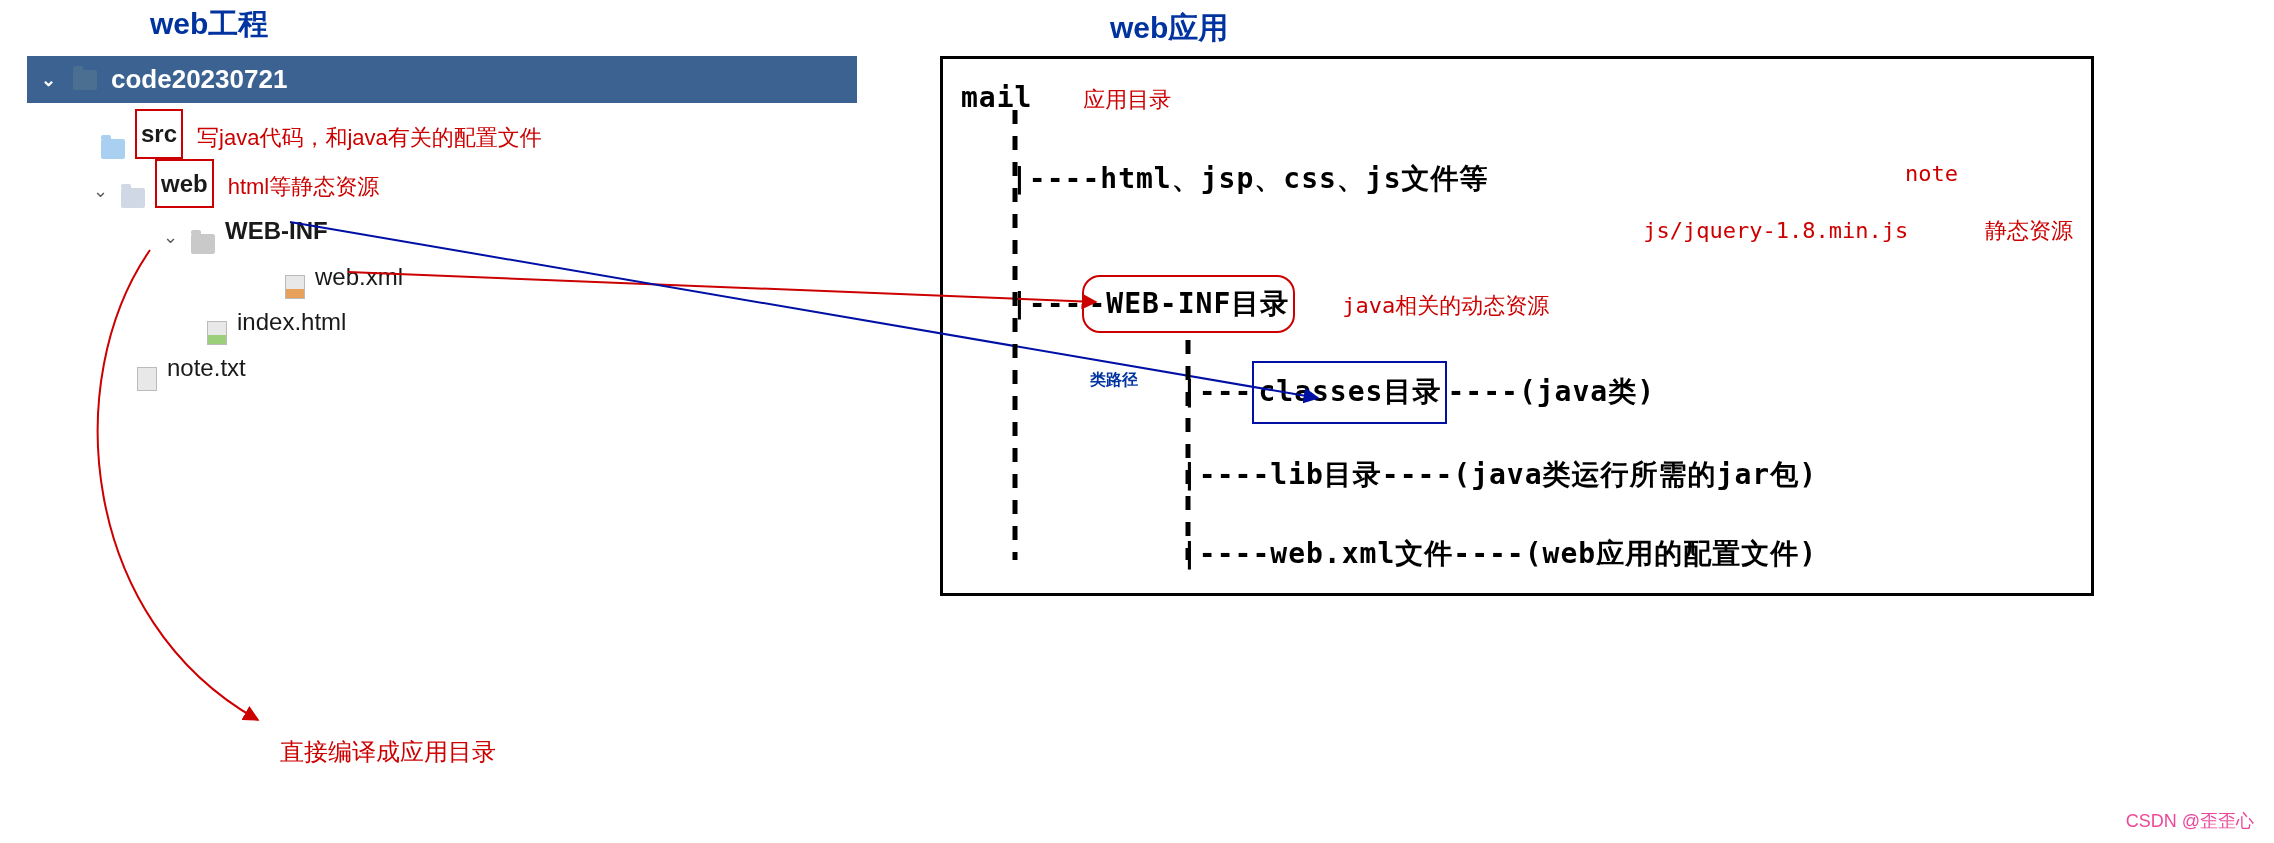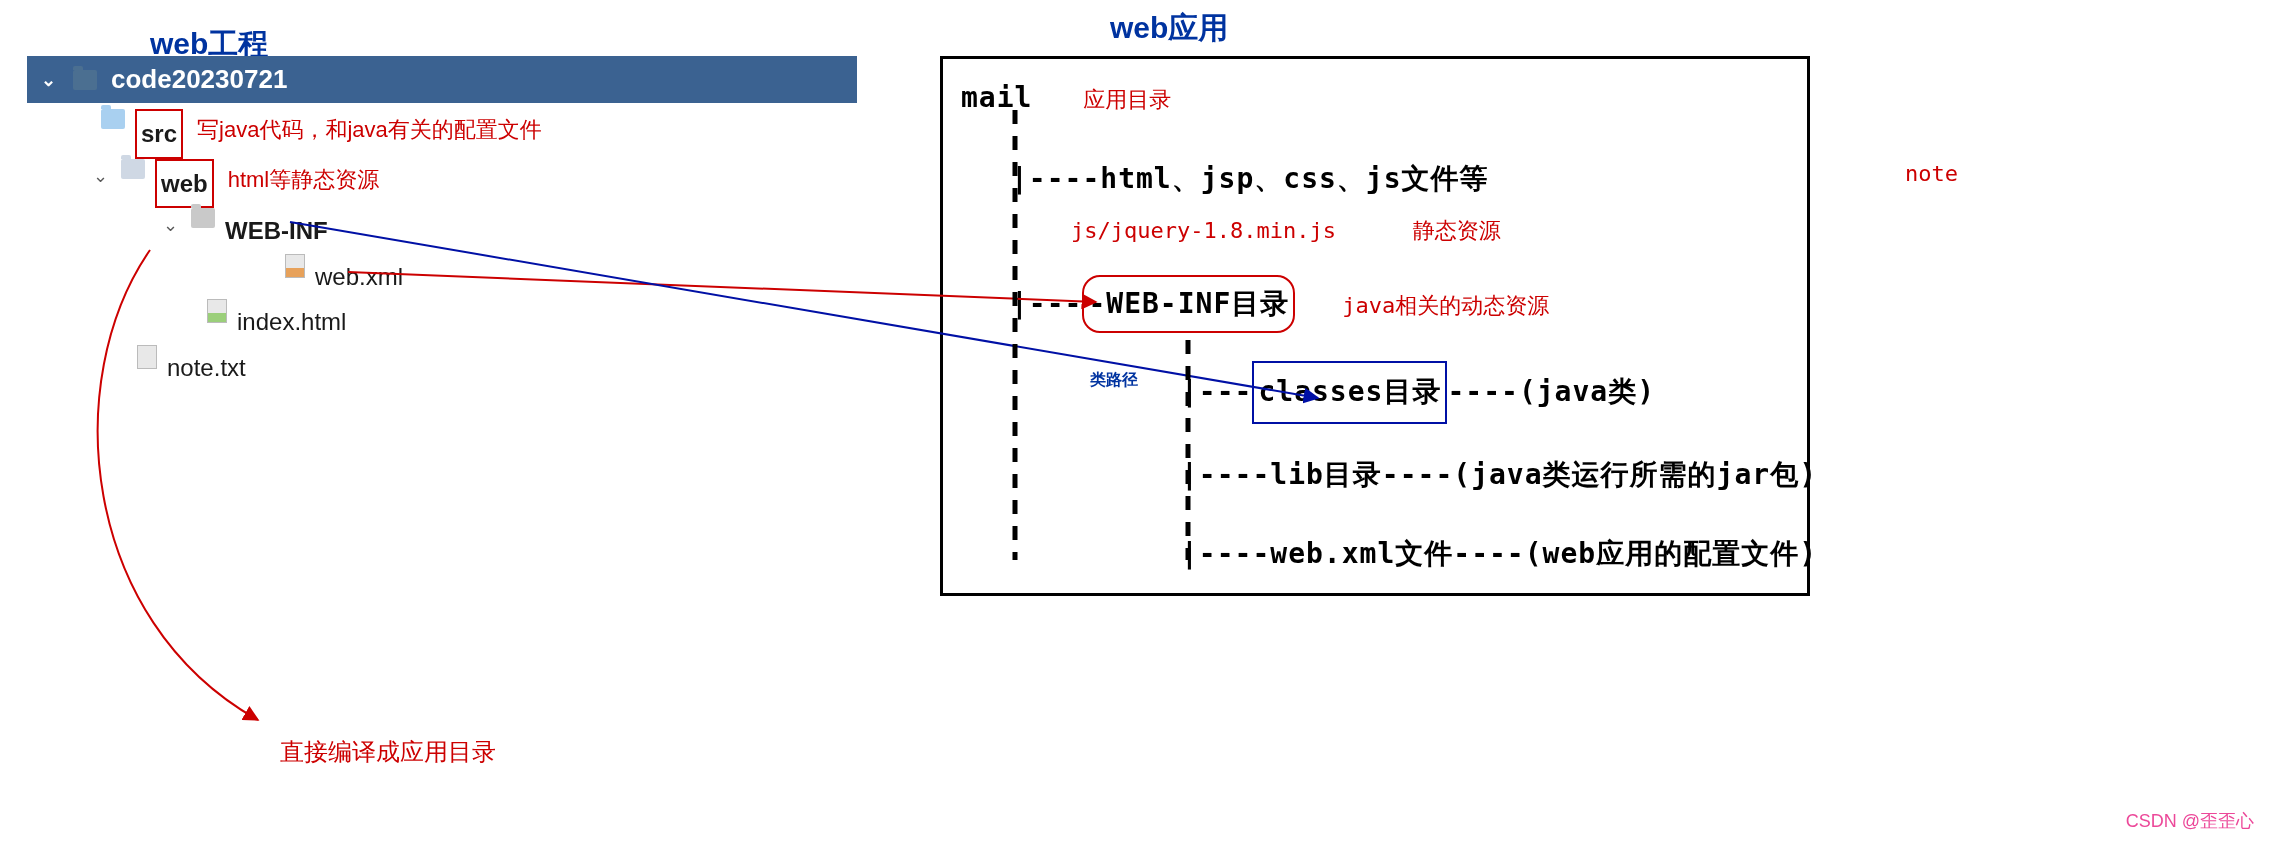--- a/index.html
+++ b/index.html
@@ -31,21 +31,21 @@
     gap: 14px;
   }
   .tree {
     font-size: 24px;
     color: #1a1a1a;
     padding: 6px 0 20px 0;
     line-height: 1.9;
   }
   .tree-row {
     display: flex;
-    align-items: flex-start;
+    align-items: flex-end;
     gap: 10px;
     padding-left: 12px;
     white-space: nowrap;
   }
   .indent1 { padding-left: 74px; }
   .indent2 { padding-left: 110px; }
   .indent3 { padding-left: 180px; }
   .indent4 { padding-left: 258px; }
   
   .chevron {
@@ -86,21 +86,21 @@
   }
   .blue-box {
     border: 2px solid #0010a5;
     padding: 2px 4px;
   }
   
   
   .right-panel {
     left: 940px;
     top: 56px;
-    width: 870px;
+    width: 1154px;
     height: 540px;
     border: 3px solid #000;
     font-family: "SimSun","NSimSun",monospace;
     font-size: 28px;
     font-weight: bold;
     color: #000;
     padding: 12px 18px 8px 18px;
     box-sizing: border-box;
     line-height: 1.95;
   }
@@ -113,21 +113,21 @@
 
   
   .watermark { position:absolute; right:20px; bottom:10px; color:#ec4899; font-size:18px; }
 
   
   svg.overlay { position:absolute; left:0; top:0; width:2274px; height:843px; pointer-events:none; }
 </style>
 </head>
 <body>
 
-<div class="layer anno-blue" style="left:150px; top:24px;">web工程</div>
+<div class="layer anno-blue" style="left:150px; top:4px;">web工程</div>
 <div class="layer anno-blue" style="left:1110px; top:8px;">web应用</div>
 
 <div class="layer project-panel">
   <div class="project-header">
     <span class="chevron" style="color:#fff;">⌄</span>
     <span class="folder-icon dark"></span>
     <span>code20230721</span>
   </div>
   <div class="tree">
     <div class="tree-row indent1">
@@ -166,21 +166,21 @@
 <div class="layer right-panel">
   <div class="right-line">
     <span class="seg">mail</span>
     <span class="anno-red" style="font-weight:normal; margin-left:34px;">应用目录</span>
   </div>
   <div class="anno-red" style="position:absolute; left:962px; top:94px; font-weight:normal;">note</div>
 
   <div class="right-line" style="padding-left:50px; margin-top:26px;">
     <span class="seg">|----html、jsp、css、js文件等</span>
   </div>
-  <div class="right-line" style="padding-left:110px; margin-top:-4px;">
+  <div class="right-line" style="padding-left:110px; margin-top:-4px;text-align:right;">
     <span class="anno-red" style="font-weight:normal;">js/jquery-1.8.min.js</span>
     <span class="anno-red" style="font-weight:normal; margin-left:60px;">静态资源</span>
   </div>
 
   <div class="right-line" style="padding-left:50px; margin-top:18px;">
     <span class="seg">|---</span><span class="red-box seg" style="display:inline-block;border-radius:18px;">-WEB-INF目录</span>
     <span class="anno-red" style="font-weight:normal; margin-left:30px;">java相关的动态资源</span>
   </div>
 
   <div class="right-line" style="padding-left:220px; margin-top:28px;">

